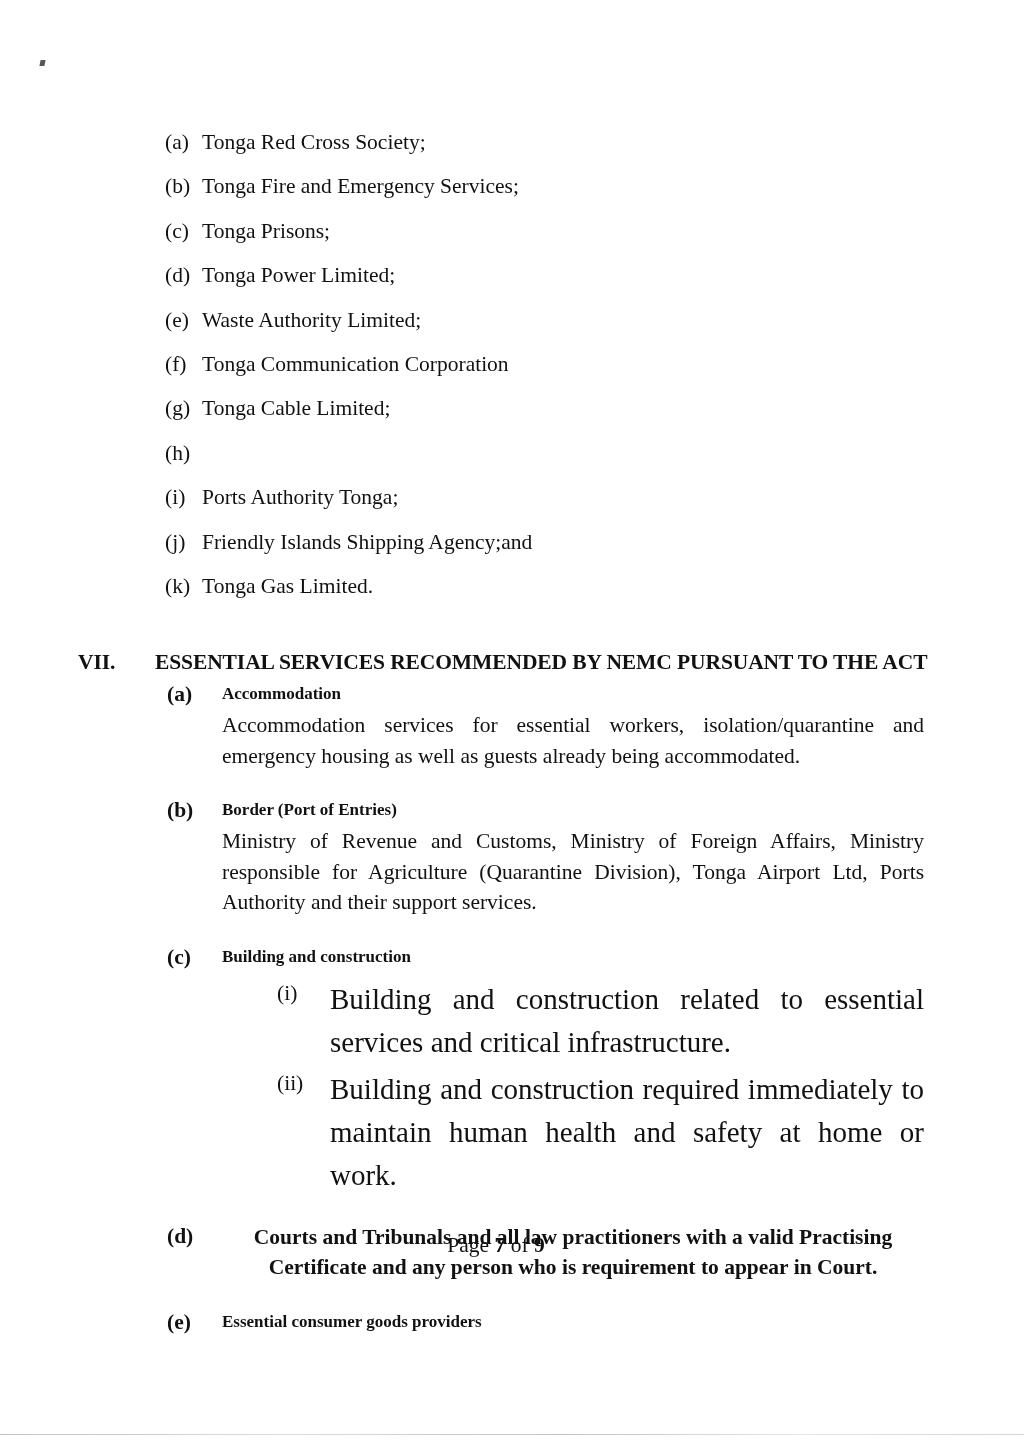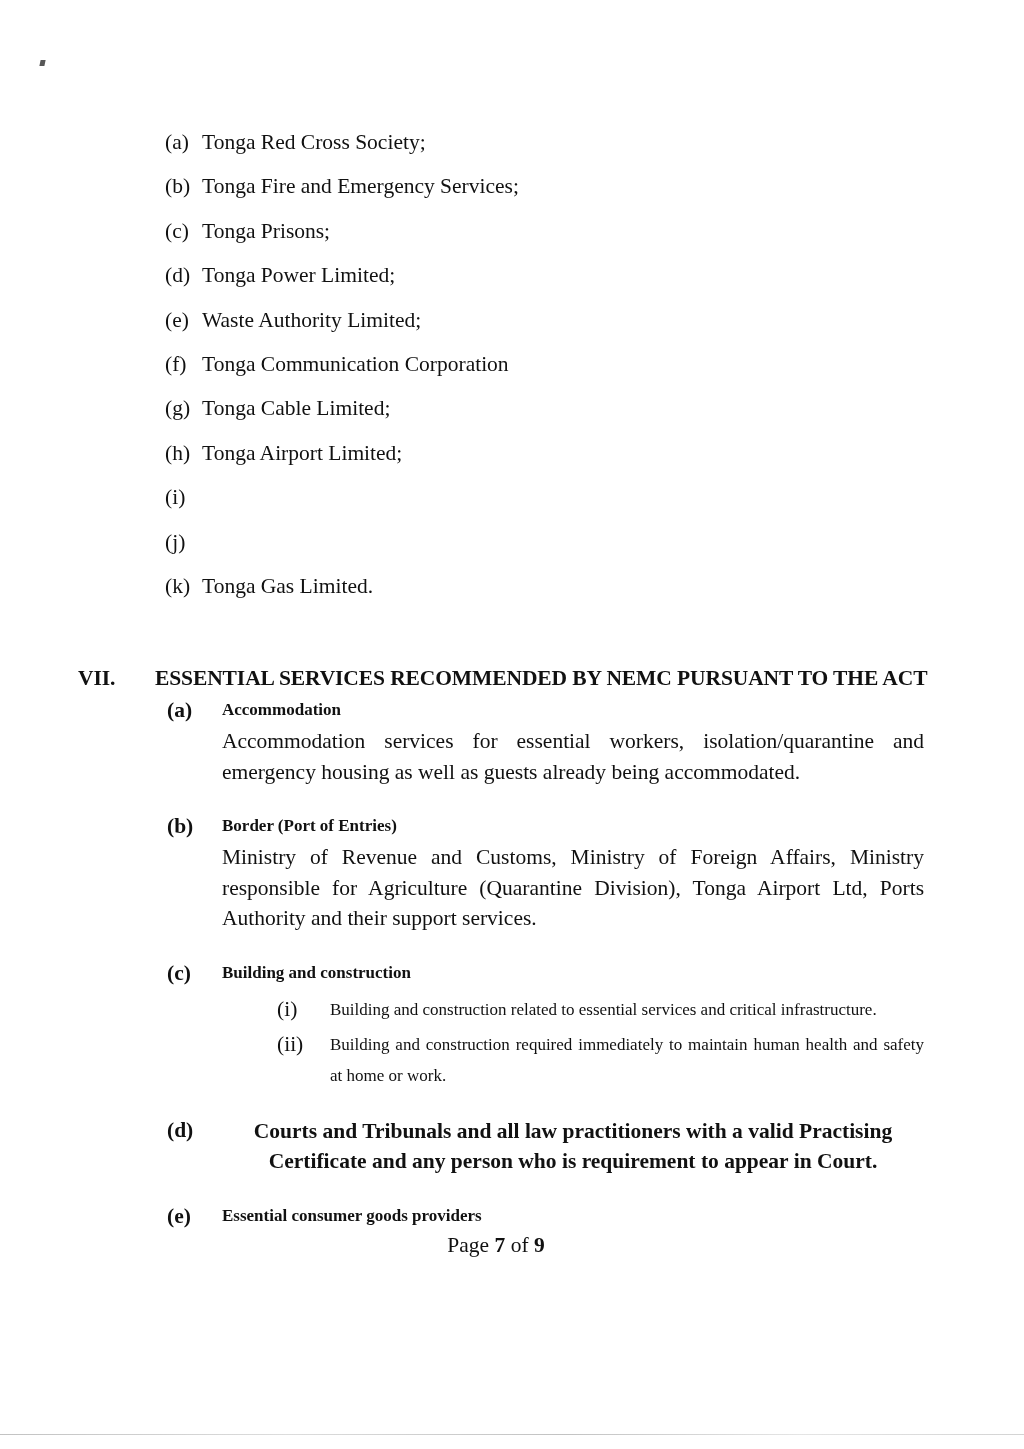--- a/index.html
+++ b/index.html
@@ -66,21 +66,20 @@
     flex: 1 1 auto;
     white-space: pre;
   }
 
   
   .section {
     position: absolute;
     left: 78px;
     top: 650px;
     width: 846px;
-    margin-top: 16px;
   }
   .section-head {
     display: flex;
     align-items: baseline;
     font-weight: bold;
     font-size: 21.5px;
     letter-spacing: -0.1px;
   }
   .section-numeral {
     width: 77px;
@@ -138,22 +137,22 @@
     margin-top: 4px;
   }
   .roman-marker {
     width: 53px;
     flex: 0 0 53px;
     font-size: 21.5px;
     line-height: 30.5px;
   }
   .roman-text {
     flex: 1 1 auto;
-    font-size: 17px;
-    line-height: 31px;
+    font-size: 29px;
+    line-height: 43px;
     text-align: justify;
   }
 
   
   .footer {
     position: absolute;
     left: 0;
     top: 1233px;
     width: 992px;
     text-align: center;
@@ -200,29 +199,30 @@
       <span class="alpha-text">Tonga Communication Corporation</span>
     </div>
 
     <div class="alpha-row">
       <span class="alpha-marker">(g)</span>
       <span class="alpha-text">Tonga Cable Limited;</span>
     </div>
 
     <div class="alpha-row">
       <span class="alpha-marker">(h)</span>
-      <span class="alpha-text">Tonga Airport Limited;</span>
     </div>
 
     <div class="alpha-row">
       <span class="alpha-marker">(i)</span>
+      <span class="alpha-text">Ports Authority Tonga;</span>
     </div>
 
     <div class="alpha-row">
       <span class="alpha-marker">(j)</span>
+      <span class="alpha-text">Friendly Islands Shipping Agency;and</span>
     </div>
 
     <div class="alpha-row">
       <span class="alpha-marker">(k)</span>
       <span class="alpha-text">Tonga Gas Limited.</span>
     </div>
 
   </div>
 
   <div class="section">

